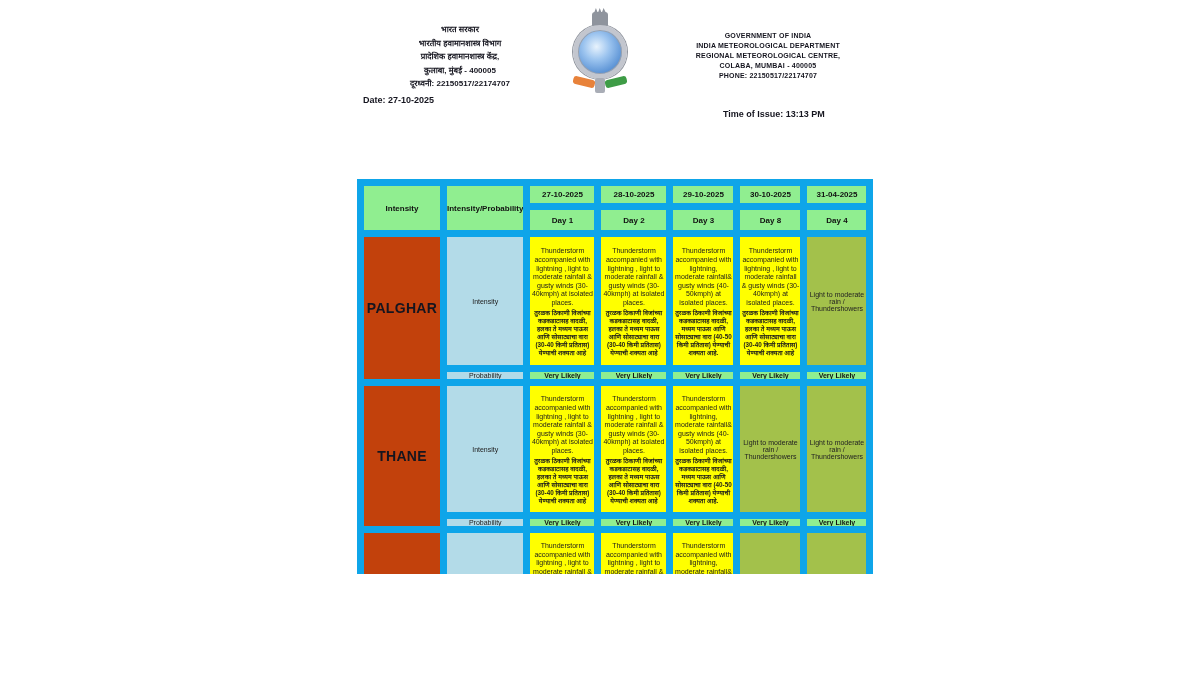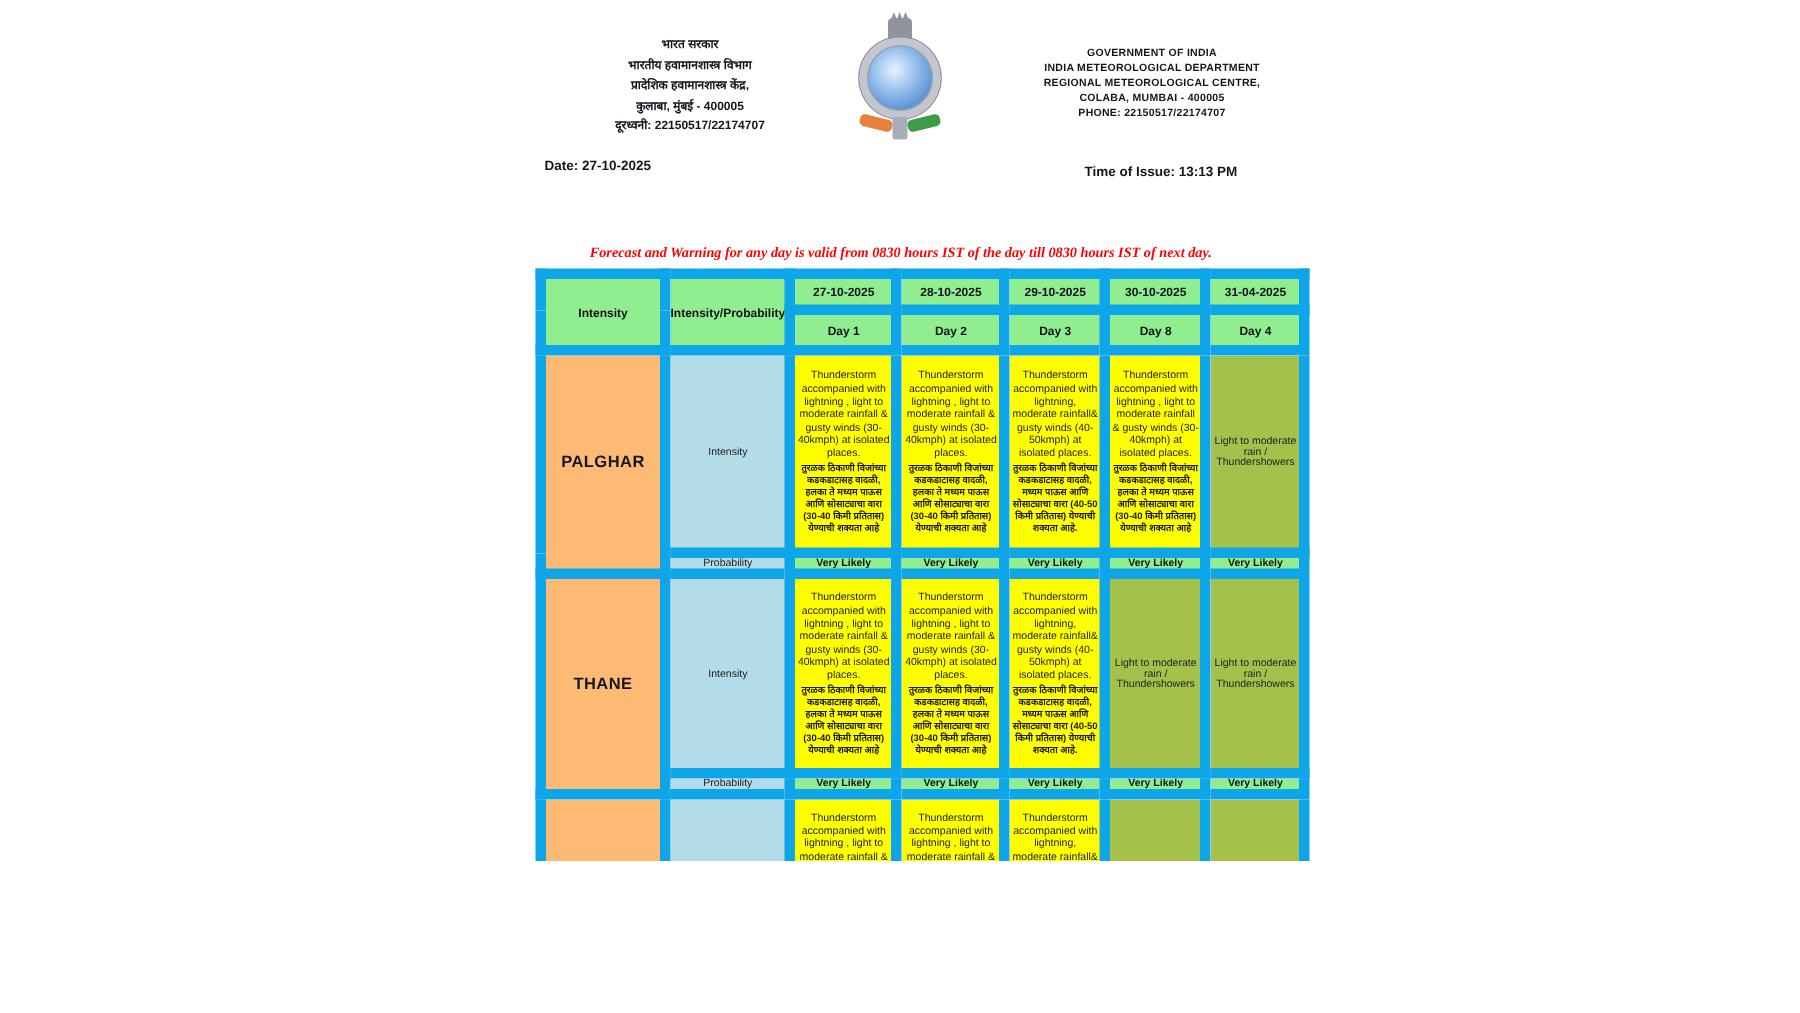--- a/index.html
+++ b/index.html
@@ -22,38 +22,38 @@
     border-radius:50%; border:5px solid #c3c6ce;
     background:radial-gradient(circle at 42% 38%, #e8f3fd 0%, #9cc4ef 35%, #5e95d6 70%, #3e72b4 100%);
     box-shadow:0 0 0 1px #8f949d, inset 0 0 0 1px #9aa0ab; }
   .ribbon { position:absolute; width:22px; height:8px; border-radius:3px; top:67px; }
   .ribbon.left { left:1px; background:#e8823a; transform:rotate(14deg); }
   .ribbon.right { right:1px; background:#3e9c46; transform:rotate(-14deg); }
   .tail { position:absolute; left:50%; top:67px; transform:translateX(-50%); width:10px; height:15px;
     background:#a9adb6; border-radius:2px; }
 
   
-  .date-label { position:absolute; left:363px; top:105px; font-size:9px; font-weight:bold; color:#15151f; }
+  .date-label { position:absolute; left:363px; top:95px; font-size:9px; font-weight:bold; color:#15151f; }
   .time-label { position:absolute; left:723px; top:109px; font-size:9px; font-weight:bold; color:#15151f; }
 
   
   .notice { position:absolute; left:352px; top:164px; width:497px; text-align:center;
     font-family:"Liberation Serif", serif; font-style:italic; font-weight:bold;
     font-size:9.5px; color:#ff0000; }
 
   
   .forecast-table { position:absolute; left:357px; top:179px; border-collapse:collapse;
     table-layout:fixed; border:2px solid #000; }
   .forecast-table td, .forecast-table th { border:7px solid #0ea5e9; text-align:center;
     vertical-align:middle; overflow:hidden; }
   .hdr { background:#90ee90; font-weight:bold; font-size:8px; color:#111; }
   tr.hdr-date { height:24px; }
   tr.hdr-day  { height:27px; }
   tr.hdr-day th { border-bottom:2px solid #000; }
-  .cell-district { background:#fdba74; font-weight:bold; font-size:11px; color:#15151f; letter-spacing:0.3px; }
+  .cell-district { background:#c2410c; font-weight:bold; font-size:14px; color:#15151f; letter-spacing:0.3px; }
   .cell-rowlabel { background:#b3dbe8; font-size:7px; color:#222; }
   .cell-yellow { background:#ffff00; vertical-align:top; padding:3px 1px 1px 1px; }
   .cell-olive  { background:#a3c14b; font-size:7px; color:#222; padding:1px; }
   .cell-prob   { background:#90ee90; font-size:7px; font-weight:bold; color:#111; }
   tr.row-prob { height:13px; }
   tr.group-end td { border-bottom:2px solid #000; }
   tr.r-palghar { height:135px; }
   tr.r-thane   { height:133px; }
   tr.r-mumbai  { height:132px; }
   .en { font-size:7px; line-height:8.6px; color:#1b1b1b; font-weight:500; }
@@ -84,21 +84,20 @@
     <div>GOVERNMENT OF INDIA</div>
     <div>INDIA METEOROLOGICAL DEPARTMENT</div>
     <div>REGIONAL METEOROLOGICAL CENTRE,</div>
     <div>COLABA, MUMBAI - 400005</div>
     <div>PHONE: 22150517/22174707</div>
   </div>
 
   <div class="date-label">Date: 27-10-2025</div>
   <div class="time-label">Time of Issue: 13:13 PM</div>
 
-  <div class="notice">Forecast and Warning for any day is valid from 0830 hours IST of the day till 0830 hours IST of next day.</div>
 
   <table class="forecast-table">
     <colgroup>
       <col style="width:83px">
         <col style="width:59px">
         <col style="width:71px">
       <col style="width:72px">
         <col style="width:67px">
         <col style="width:67px">
         <col style="width:66px">

